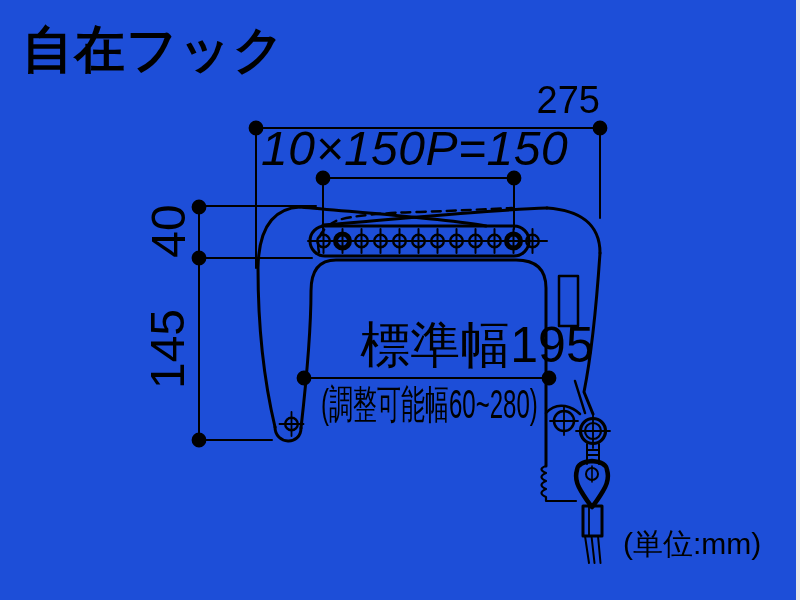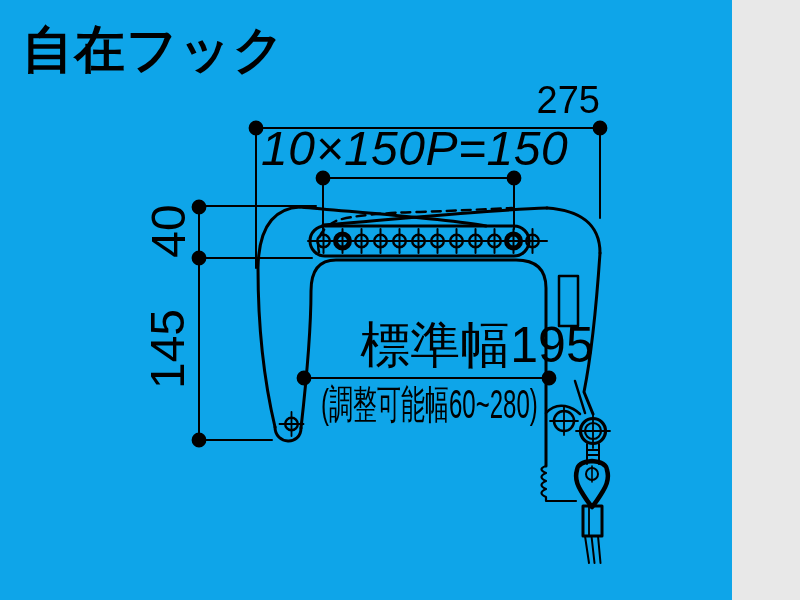--- a/index.html
+++ b/index.html
@@ -1,17 +1,17 @@
 <!DOCTYPE html>
 <html><head>
 <meta charset="utf-8">
 <style>
   html,body{margin:0;padding:0;background:#e8e8e8;}
   #stage{
-    position:relative;width:732px;height:600px;background:#0ea5e9;
+    position:relative;width:796px;height:600px;background:#1d4ed8;
     overflow:hidden;font-family:"Liberation Sans","DejaVu Sans",sans-serif;
     color:#000;
   }
   #drawing{position:absolute;left:0;top:0;width:800px;height:600px;}
   .lbl{position:absolute;white-space:nowrap;line-height:1;color:#000;}
   .title{left:22px;top:24px;font-size:51px;font-weight:600;letter-spacing:1px;}
   .d275{left:257px;top:81px;width:343px;text-align:right;font-size:38px;}
   .dpitch{left:261px;top:125px;font-size:48px;letter-spacing:0.5px;font-style:italic;}
   .d40{left:169px;top:231px;font-size:48px;transform:translate(-50%,-50%) rotate(-90deg);}
   .d145{left:168px;top:349px;font-size:48px;transform:translate(-50%,-50%) rotate(-90deg);}
@@ -120,13 +120,14 @@
     </g>
   </svg>
 
   <div class="lbl title">自在フック</div>
   <div class="lbl d275">275</div>
   <div class="lbl dpitch">10×150P=150</div>
   <div class="lbl d40">40</div>
   <div class="lbl d145">145</div>
   <div class="lbl dstd">標準幅195</div>
   <div class="lbl dadj">(調整可能幅60~280)</div>
+  <div class="lbl unit">(単位:mm)</div>
 </div>
 
 </body></html>

